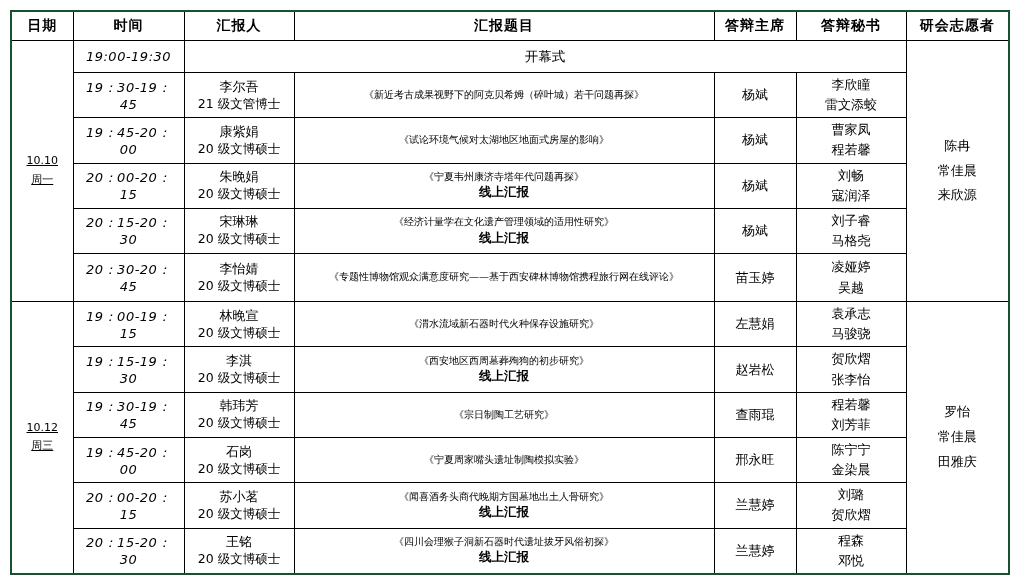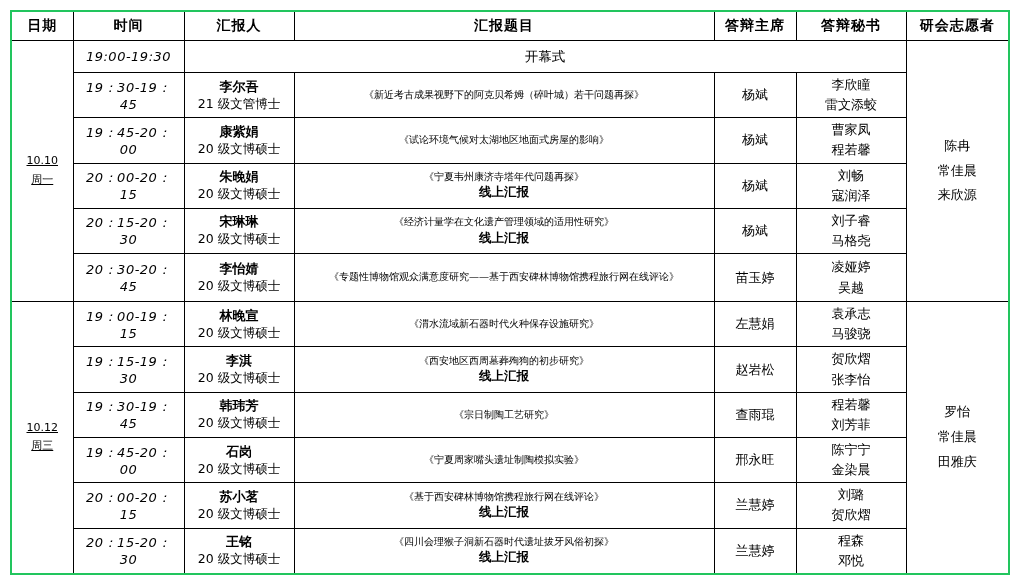--- a/index.html
+++ b/index.html
@@ -3,35 +3,35 @@
 <meta charset="utf-8">
 <style>
   html,body { margin:0; padding:0; background:#ffffff; }
   body {
     width:1018px; height:583px; overflow:hidden;
     font-family:"DejaVu Sans", sans-serif; color:#000;
   }
   .wrap { padding:10px 10px 0 10px; }
   table.schedule {
     border-collapse:collapse; table-layout:fixed;
-    width:998px; border:2px solid #22c55e;
+    width:998px; border:2px solid #14532d;
   }
   .schedule th, .schedule td {
     border:1px solid #000;
     padding:2px 4px;
     text-align:center; vertical-align:middle;
     overflow:hidden;
   }
   .schedule th { font-size:14px; font-weight:bold; height:24px; letter-spacing:1px; }
   .r-open { height:32px; }
   .r-std  { height:42px; }
   .r-tall { height:48px; }
   .cell-time { font-size:13px; letter-spacing:0.5px;font-style:italic; }
   .cell-date { font-size:11px; white-space:pre-line; line-height:1.7;text-decoration:underline; }
-  .presenter-name { font-size:13px; font-weight:bold; }
+  .presenter-name { font-size:13px; font-weight:normal; }
   .presenter-degree { font-size:12.5px;text-align:center; }
   .cell-title { font-size:10px; font-family:"DejaVu Serif", serif; line-height:1.45; }
   .online-flag { font-size:12.5px; font-weight:bold; font-family:"DejaVu Sans", sans-serif; }
   .cell-chair { font-size:13px; }
   .cell-secretary { font-size:13px; white-space:pre-line; line-height:1.55;margin-top:20px; }
   .cell-volunteer { font-size:13px; white-space:pre-line; line-height:1.9; }
   .opening-title { font-size:13.5px; font-family:Liberation Sans, sans-serif; }
 </style>
 </head>
 <body>
@@ -209,21 +209,21 @@
 金染晨</td>
     </tr>
 
     <tr class="r-std">
       <td class="cell-time">20：00-20：15</td>
       <td>
         <div class="presenter-name">苏小茗</div>
         <div class="presenter-degree">20 级文博硕士</div>
       </td>
       <td>
-        <div class="cell-title">《基于西安碑林博物馆携程旅行网在线评论》</div>
+        <div class="cell-title">《闻喜酒务头商代晚期方国墓地出土人骨研究》</div>
         <div class="online-flag">线上汇报</div>
       </td>
       <td class="cell-chair">兰慧婷</td>
       <td class="cell-secretary">刘璐
 贺欣熠</td>
     </tr>
 
     <tr class="r-std">
       <td class="cell-time">20：15-20：30</td>
       <td>

